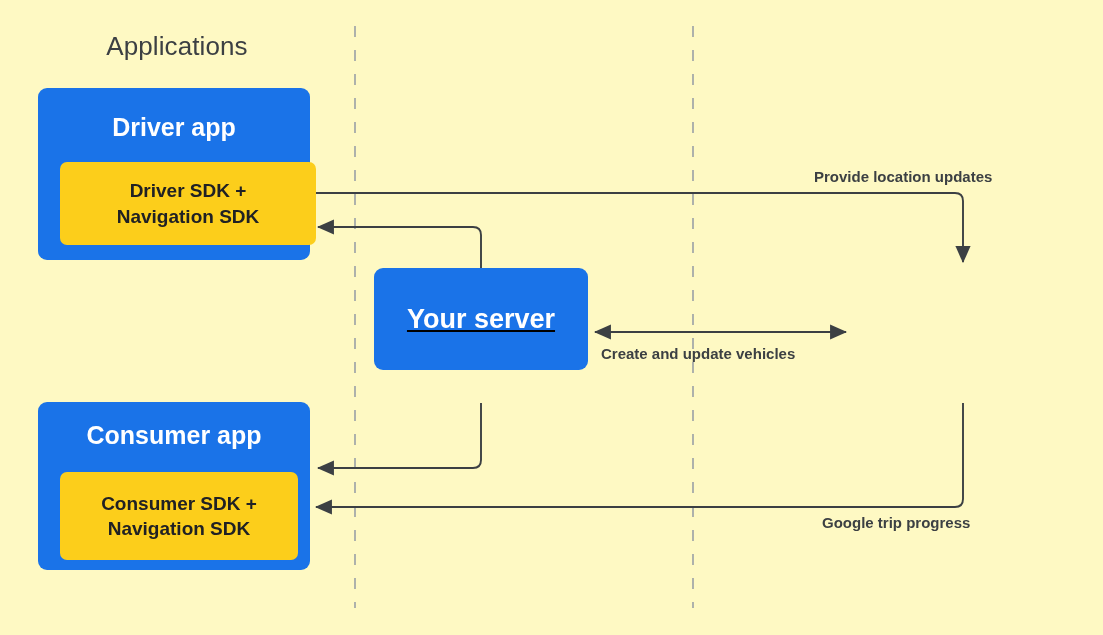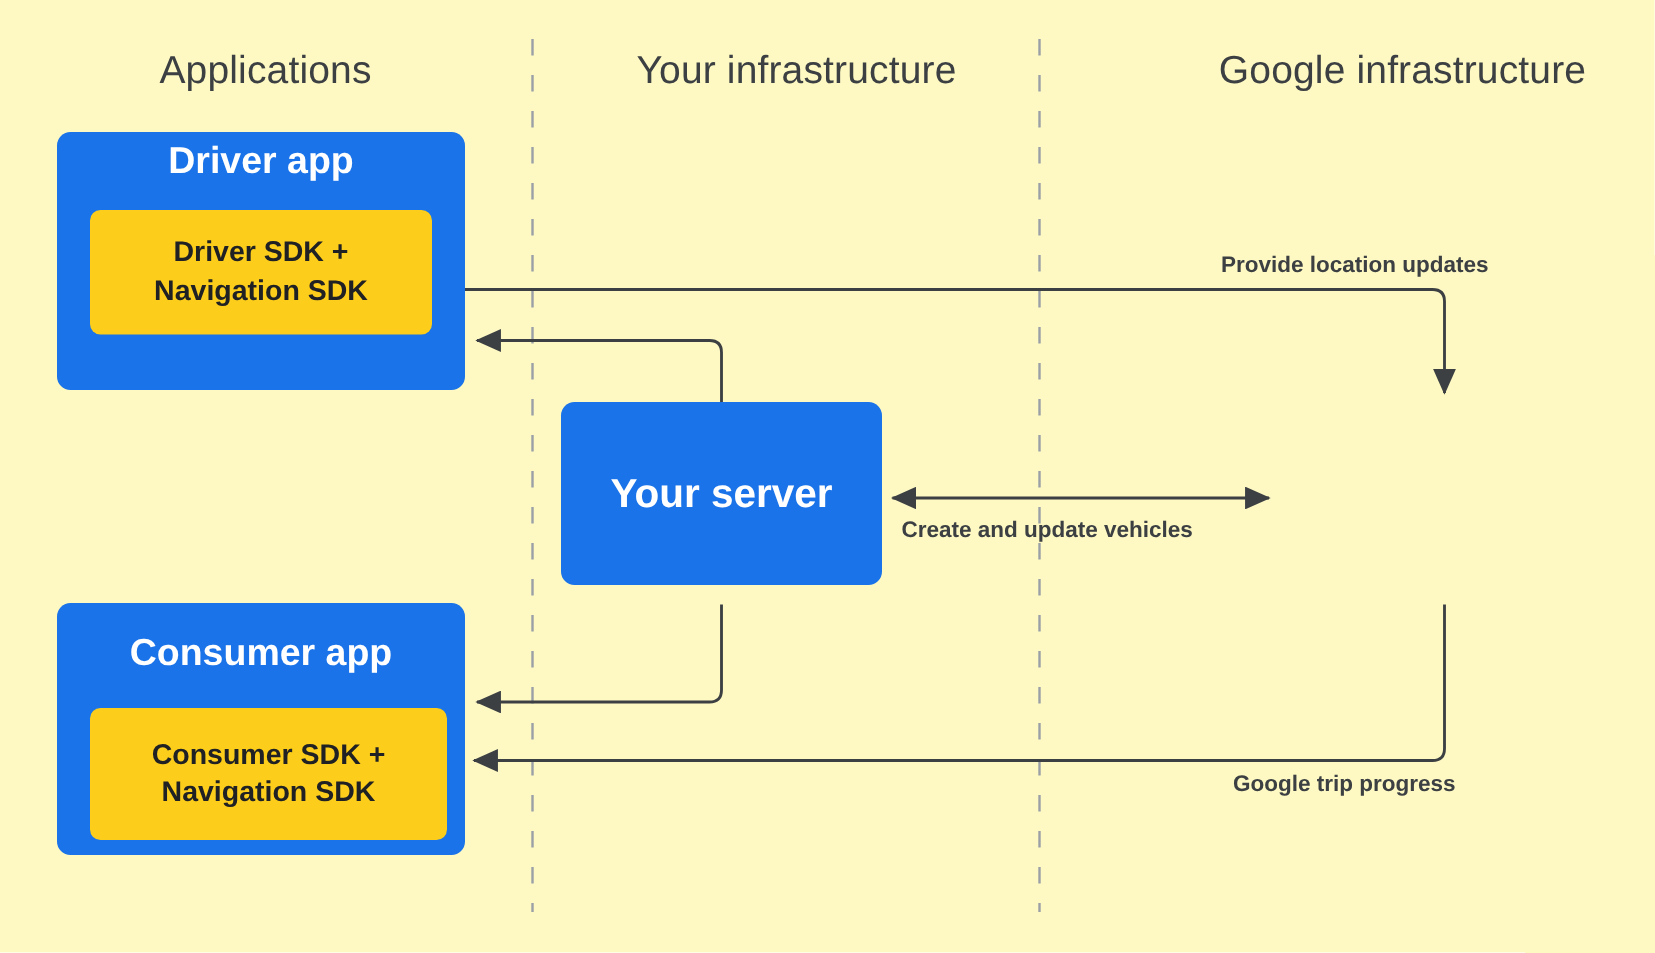--- a/index.html
+++ b/index.html
@@ -121,44 +121,42 @@
     <path d="M481,268 L481,235 Q481,227 473,227 L318,227" fill="none" stroke="#3c4043" stroke-width="1.9" marker-end="url(#arrowhead)"></path>
 
     <line x1="595" y1="332" x2="846" y2="332" stroke="#3c4043" stroke-width="1.9" marker-start="url(#arrowtail)" marker-end="url(#arrowhead)"></line>
 
     <path d="M481,403 L481,460 Q481,468 473,468 L318,468" fill="none" stroke="#3c4043" stroke-width="1.9" marker-end="url(#arrowhead)"></path>
 
     <path d="M963,403 L963,499 Q963,507 955,507 L316,507" fill="none" stroke="#3c4043" stroke-width="1.9" marker-end="url(#arrowhead)"></path>
   </svg>
 
   <div class="col-header" style="left:177px; top:31px;">Applications</div>
-  <div class="col-header" style="left:531px; top:31px;">Your infrastructure</div>
-  <div class="col-header" style="left:935px; top:31px;">Google infrastructure</div>
 
   <div class="node node-blue" style="left:38px; top:88px; width:272px; height:172px;">
-    <div class="app-title" style="margin-top:7px;">Driver app</div>
+    <div class="app-title" style="margin-top:27px;">Driver app</div>
   </div>
-  <div class="sdk-chip" style="left:60px; top:140px; width:228px; height:83px;">
+  <div class="sdk-chip" style="left:60px; top:162px; width:256px; height:83px;">
     <div>
       <div>Driver SDK +</div>
       <div>Navigation SDK</div>
     </div>
   </div>
 
   <div class="node node-blue" style="left:38px; top:402px; width:272px; height:168px;">
     <div class="app-title" style="margin-top:21px;">Consumer app</div>
   </div>
   <div class="sdk-chip" style="left:60px; top:472px; width:238px; height:88px;">
     <div>
       <div>Consumer SDK +</div>
       <div>Navigation SDK</div>
     </div>
   </div>
 
-  <div class="node node-blue node-center" style="left:374px; top:268px; width:214px; height:122px;">
+  <div class="node node-blue node-center" style="left:374px; top:268px; width:214px; height:102px;text-decoration:underline;">
     <div class="big-label">Your server</div>
   </div>
 
 
   <div class="edge-label" style="left:814px; top:166px;">Provide location updates</div>
 
   <div class="edge-label" style="left:601px; top:343px;text-align:center;">
     <div>Create and update vehicles</div>
   </div>
 

